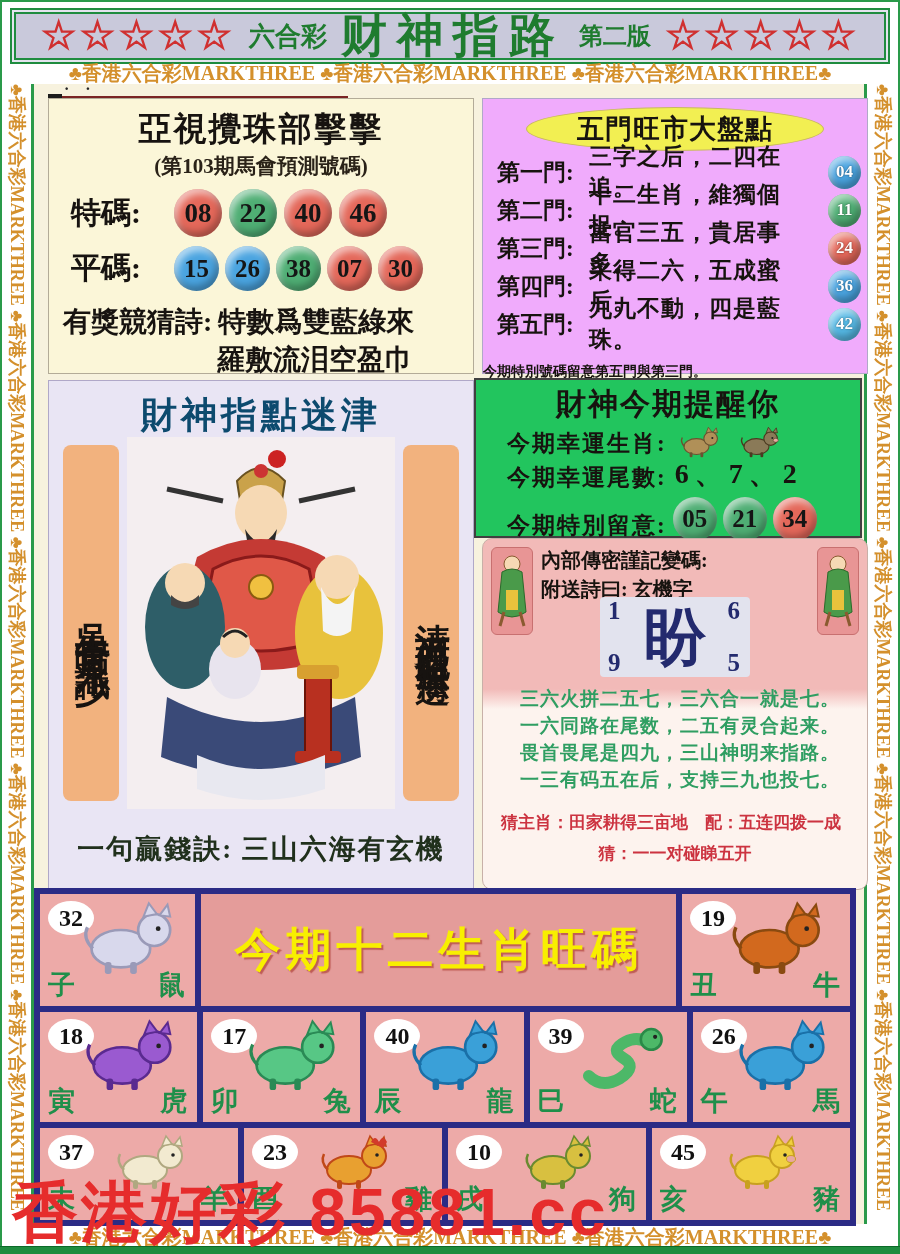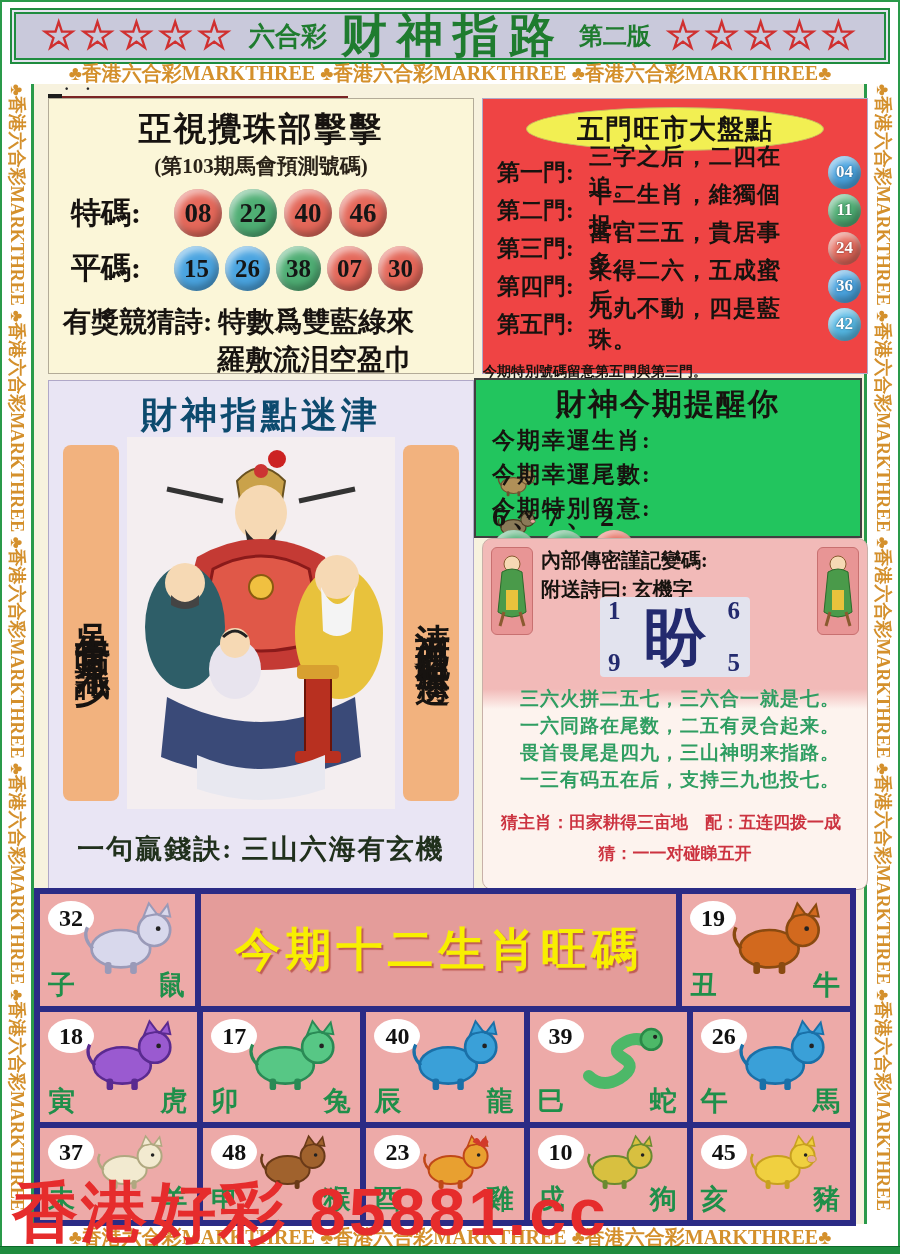--- a/index.html
+++ b/index.html
@@ -52,21 +52,21 @@
         font-weight:bold;color:#151515;flex:none;
         box-shadow:inset -3px -5px 7px rgba(0,0,0,.30),inset 3px 5px 7px rgba(255,255,255,.6);}
   .ball-md{width:48px;height:48px;font-size:27px;}
   .ball-md2{width:45px;height:45px;font-size:25px;}
   .ball-lg{width:44px;height:44px;font-size:25px;}
   .ball-sm{width:33px;height:33px;font-size:17px;color:#fff;text-shadow:0 0 2px rgba(0,0,0,.55);}
   .ball-red{background:#e4685a;} .ball-green{background:#4fae74;}
   .ball-blue{background:#4aa4e0;} .ball-cyan{background:#55b8e4;}
 
   
-  .boxC{left:482px;top:98px;width:384px;height:274px;background:#ef4444;border:1px solid #b0a8c8;}
+  .boxC{left:482px;top:98px;width:384px;height:274px;background:#f0abfc;border:1px solid #b0a8c8;}
   .oval{margin:8px auto 2px auto;width:296px;height:42px;background:#f2ef52;border:1px solid #c8b860;
         border-radius:50%;display:flex;align-items:center;justify-content:center;
         font-size:27px;font-weight:bold;color:#17130f;letter-spacing:1px;}
   .gate-row{display:flex;align-items:center;padding:0 6px 0 14px;height:38px;}
   .gate-row .glabel{font-size:23px;font-weight:bold;color:#17130f;width:92px;flex:none;}
   .gate-row .gtext{font-size:23px;font-weight:bold;color:#17130f;flex:1;letter-spacing:1px;}
   .gate-footer{margin-top:20px;font-size:14px;font-weight:bold;color:#17130f;}
 
   
   .boxB{left:48px;top:380px;width:424px;height:508px;background:#e9e5f4;border:1px solid #b0a8c8;}
@@ -75,21 +75,21 @@
            writing-mode:vertical-rl;font-size:35px;font-weight:bold;color:#171310;
            display:flex;align-items:center;justify-content:center;letter-spacing:8px;}
   .couplet-l{left:14px;top:64px;} .couplet-r{right:14px;top:64px;}
   .deity-img{position:absolute;left:78px;top:56px;width:268px;height:372px;}
   .boxB .bottomline{position:absolute;left:0;bottom:22px;width:100%;text-align:center;
         font-size:27px;font-weight:bold;color:#20301c;letter-spacing:2px;}
 
   
   .boxD{left:474px;top:378px;width:384px;height:156px;background:#22c55e;border:2px solid #404040;}
   .boxD .title{margin-top:4px;text-align:center;font-size:30px;font-weight:bold;color:#17130f;letter-spacing:2px;}
-  .drow{display:flex;align-items:flex-start;padding-left:16px;height:34px;gap:8px;flex-direction:column;}
+  .drow{display:flex;align-items:flex-end;padding-left:31px;height:34px;gap:8px;}
   .drow .dlbl{font-size:23px;font-weight:bold;color:#17130f;letter-spacing:2px;}
   .tails{font-size:28px;font-weight:bold;color:#17130f;letter-spacing:6px;}
   .mini-animal{width:52px;height:34px;}
   .drow.balls{height:48px;gap:6px;}
 
   
   .boxE{left:482px;top:538px;width:384px;height:350px;border:1px solid #c8b0a8;border-radius:10px;
         background:linear-gradient(#f2bab8 0px,#f2bab8 150px,#fdf3ee 170px,#fdf3ee 100%);}
   .deity-card{position:absolute;width:40px;height:86px;background:#e89595;border:1px solid #c87070;border-radius:6px;}
   .dc-l{left:8px;top:8px;} .dc-r{right:8px;top:8px;}
@@ -439,35 +439,20 @@
             <path d="M61 13 L67 5 L69 14 Z" fill="#f2ead0" stroke="#b0a880" stroke-width="1.5"></path>
             <circle cx="60" cy="23" r="1.8" fill="#222"></circle>
             <path d="M11 38 Q3 30 7 22" fill="none" stroke="#b0a880" stroke-width="2.5"></path>
             <rect x="20" y="48" width="5" height="9" rx="2" fill="#b0a880"></rect>
             <rect x="39" y="48" width="5" height="9" rx="2" fill="#b0a880"></rect>
           </svg></div>
       <span class="zbranch">未</span>
       <span class="zchar">羊</span>
     </div>
     <div class="zcell">
-      <span class="znum">48</span>
-      <div class="zanimal"><svg viewBox="0 0 80 60" width="100%" height="100%" preserveAspectRatio="xMidYMid meet">
-            <ellipse cx="32" cy="38" rx="22" ry="14" fill="#a0622d" stroke="#6a3a18" stroke-width="2"></ellipse>
-            <circle cx="57" cy="24" r="12" fill="#a0622d" stroke="#6a3a18" stroke-width="2"></circle>
-            <path d="M49 14 L53 4 L59 12 Z" fill="#a0622d" stroke="#6a3a18" stroke-width="1.5"></path>
-            <path d="M61 13 L67 5 L69 14 Z" fill="#a0622d" stroke="#6a3a18" stroke-width="1.5"></path>
-            <circle cx="60" cy="23" r="1.8" fill="#222"></circle>
-            <path d="M11 38 Q3 30 7 22" fill="none" stroke="#6a3a18" stroke-width="2.5"></path>
-            <rect x="20" y="48" width="5" height="9" rx="2" fill="#6a3a18"></rect>
-            <rect x="39" y="48" width="5" height="9" rx="2" fill="#6a3a18"></rect>
-          </svg></div>
-      <span class="zbranch">申</span>
-      <span class="zchar">猴</span>
-    </div>
-    <div class="zcell">
       <span class="znum">23</span>
       <div class="zanimal"><svg viewBox="0 0 80 60" width="100%" height="100%" preserveAspectRatio="xMidYMid meet">
             <ellipse cx="32" cy="38" rx="22" ry="14" fill="#e8a030" stroke="#c04818" stroke-width="2"></ellipse>
             <circle cx="57" cy="24" r="12" fill="#e8a030" stroke="#c04818" stroke-width="2"></circle>
             <path d="M49 14 L53 4 L59 12 Z" fill="#e8a030" stroke="#c04818" stroke-width="1.5"></path>
             <path d="M61 13 L67 5 L69 14 Z" fill="#e8a030" stroke="#c04818" stroke-width="1.5"></path>
             <circle cx="60" cy="23" r="1.8" fill="#222"></circle>
             <path d="M11 38 Q3 30 7 22" fill="none" stroke="#c04818" stroke-width="2.5"></path>
             <rect x="20" y="48" width="5" height="9" rx="2" fill="#c04818"></rect>
             <rect x="39" y="48" width="5" height="9" rx="2" fill="#c04818"></rect>

